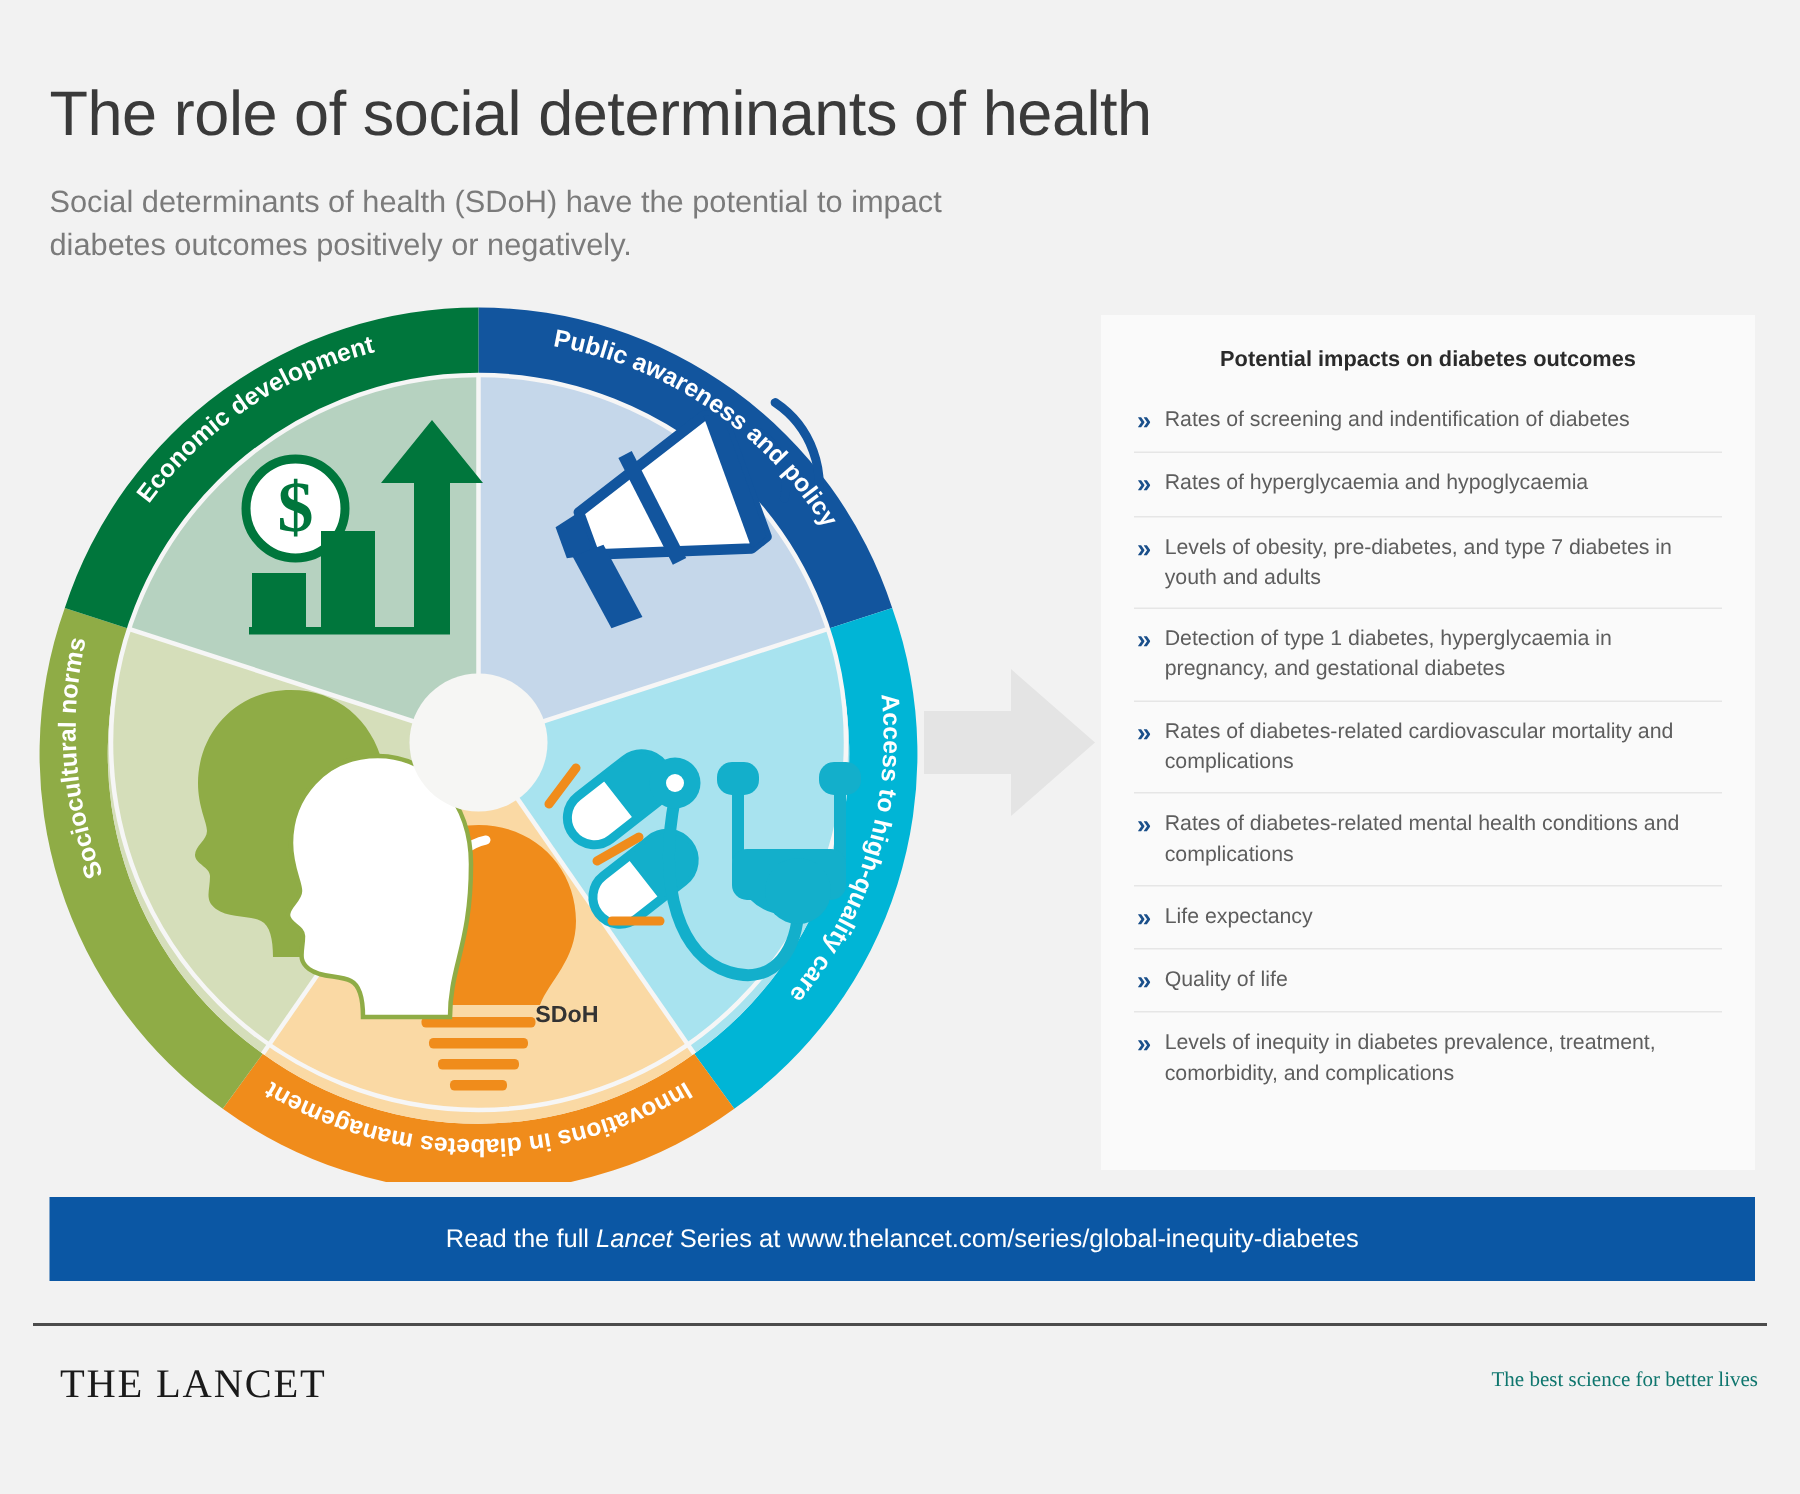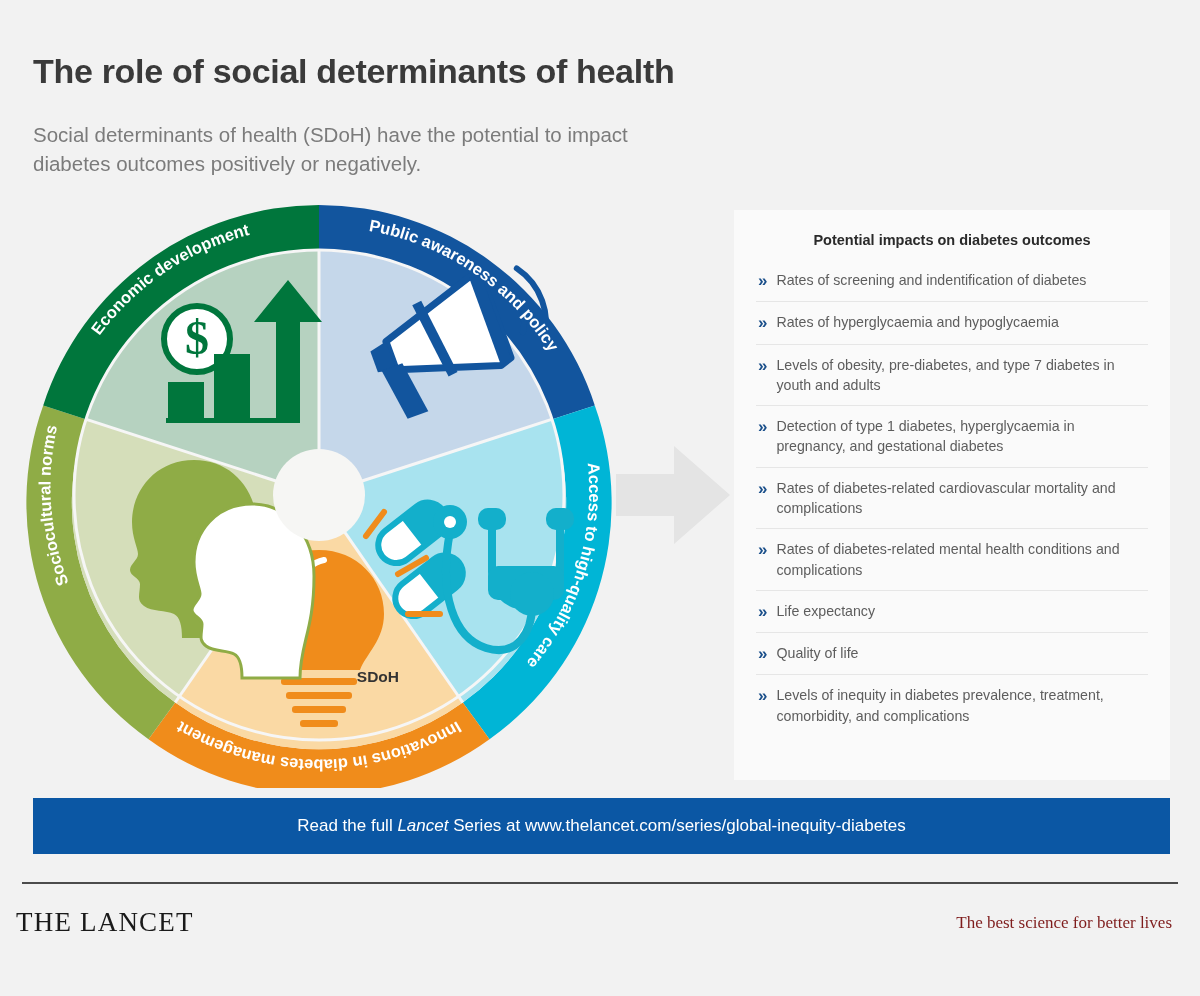--- a/index.html
+++ b/index.html
@@ -7,21 +7,21 @@
     width: 1200px; height: 996px;
     background: #f2f2f2;
     font-family: "Liberation Sans", sans-serif;
     overflow: hidden;
   }
   #page { position: relative; width: 1200px; height: 996px; background: #f2f2f2; }
 
   
   .title {
     position: absolute; left: 33px; top: 52px;
-    font-size: 34px; font-weight: bold; color: #3a3a3a;
+    font-size: 42px; font-weight: normal; color: #3a3a3a;
     letter-spacing: -0.3px;
   }
   .subtitle {
     position: absolute; left: 33px; top: 120px;
     font-size: 20.5px; color: #7b7b7b; line-height: 1.42;
     width: 640px;
   }
 
   
   #wheel { position: absolute; left: 26px; top: 202px; width: 586px; height: 586px; }
@@ -69,28 +69,28 @@
     width: 1137px; height: 56px;
     background: #0b57a4;
     display: flex; align-items: center; justify-content: center;
   }
   .banner-text { font-size: 17px; color: #ffffff; }
   .banner-text .it { font-style: italic; }
 
   
   #rule { position: absolute; left: 22px; top: 882px; width: 1156px; height: 2px; background: #4c4c4c; }
   .brand {
-    position: absolute; left: 16px; top: 907px;
+    position: absolute; left: 40px; top: 907px;
     font-family: "Liberation Serif", serif;
     font-size: 27px; color: #1a1a1a; letter-spacing: 1.2px;
   }
   .tagline {
     position: absolute; right: 28px; top: 913px;
     font-family: "Liberation Serif", serif;
-    font-size: 17px; color: #7f1d1d;
+    font-size: 14px; color: #0f766e;
   }
 </style>
 </head>
 <body>
 
 <div id="page">
 
   <div class="title">The role of social determinants of health</div>
   <div class="subtitle">Social determinants of health (SDoH) have the potential to impact diabetes outcomes positively or negatively.</div>
 

